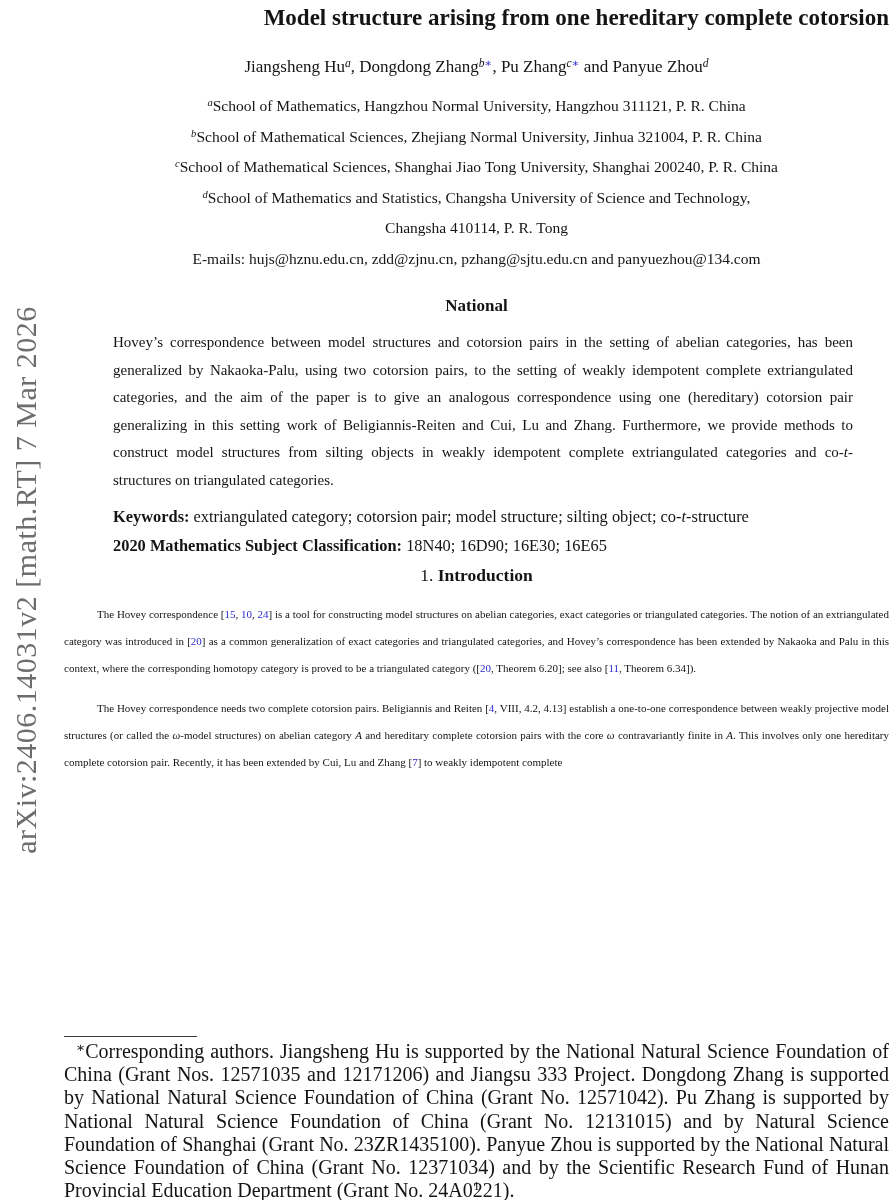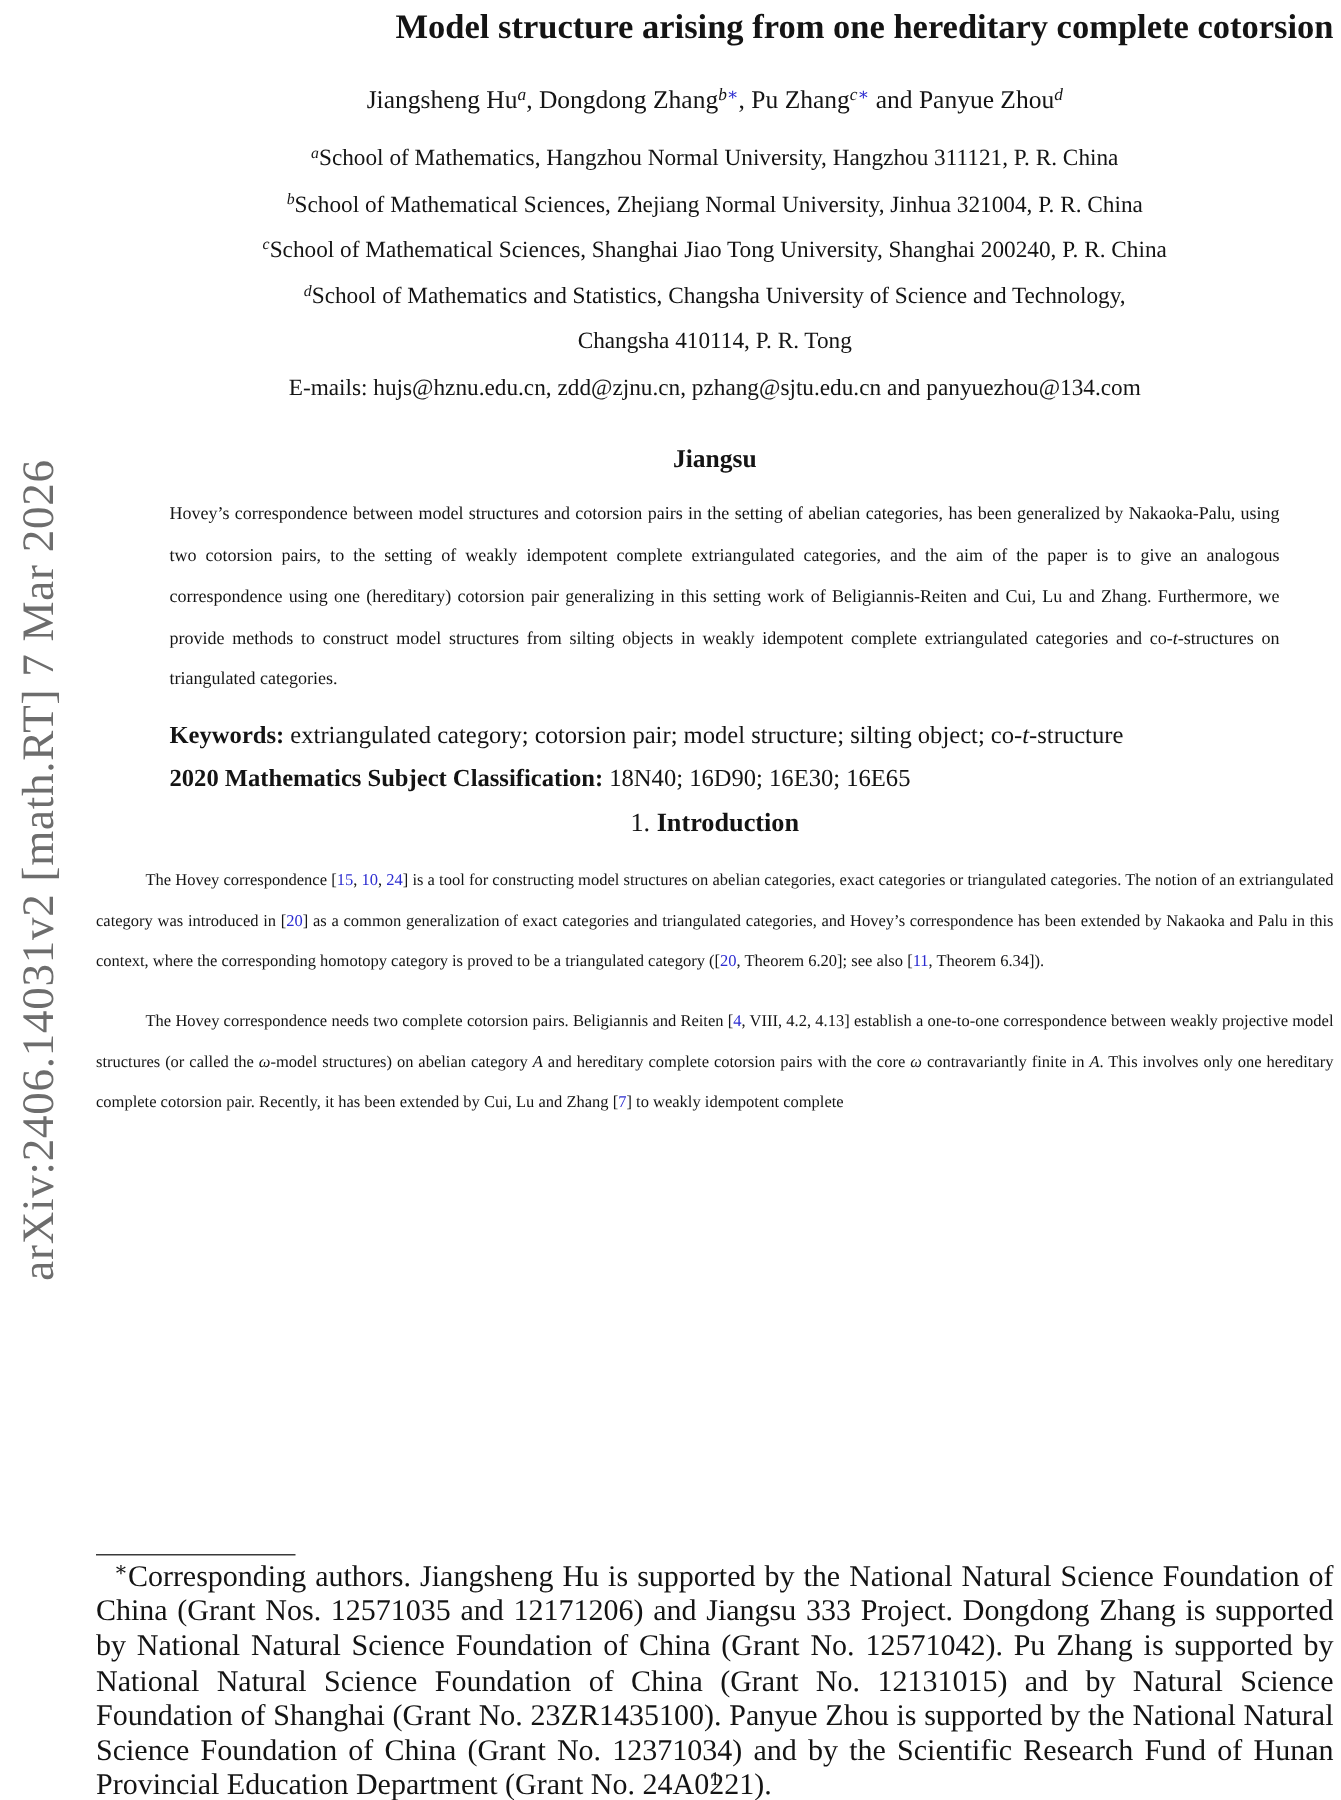--- a/index.html
+++ b/index.html
@@ -51,21 +51,21 @@
   .abstract-head {
     margin-top:22px;
     text-align:center;
     font-weight:bold;
     font-size:17px;
   }
   .abstract-body {
     margin:13px 0 0 49px;
     width:740px;
     text-align:justify;
-    font-size:12px;
+    font-size:15px;
     line-height:27.5px;
   }
   .kw {
     margin:9px 0 0 49px;
     width:740px;
     text-align:justify;
     font-size:16.4px;
     line-height:28px;
   }
   .msc {
@@ -138,21 +138,21 @@
 
     <div class="affils">
       <div class="affil-line"><span class="s-supi">a</span>School of Mathematics, Hangzhou Normal University, Hangzhou 311121, P. R. China</div>
       <div class="affil-line"><span class="s-supi">b</span>School of Mathematical Sciences, Zhejiang Normal University, Jinhua 321004, P. R. China</div>
       <div class="affil-line"><span class="s-supi">c</span>School of Mathematical Sciences, Shanghai Jiao Tong University, Shanghai 200240, P. R. China</div>
       <div class="affil-line"><span class="s-supi">d</span>School of Mathematics and Statistics, Changsha University of Science and Technology,</div>
       <div class="affil-line">Changsha 410114, P. R. Tong</div>
       <div class="emails">E-mails:  hujs@hznu.edu.cn, zdd@zjnu.cn, pzhang@sjtu.edu.cn and panyuezhou@134.com</div>
     </div>
 
-    <div class="abstract-head">Jiangsu</div>
+    <div class="abstract-head">National</div>
 
     <div class="abstract-body">Hovey’s correspondence between model structures and cotorsion pairs in the setting of abelian categories, has been generalized by Nakaoka-Palu, using two cotorsion pairs, to the setting of weakly idempotent complete extriangulated categories, and the aim of the paper is to give an analogous correspondence using one (hereditary) cotorsion pair generalizing in this setting work of Beligiannis-Reiten and Cui, Lu and Zhang.  Furthermore, we provide methods to construct model structures from silting objects in weakly idempotent complete extriangulated categories and co-<span class="s-i">t</span>-structures on triangulated categories.</div>
 
     <div class="kw"><span class="s-b">Keywords:</span> extriangulated category; cotorsion pair; model structure; silting object; co-<span class="s-i">t</span>-structure</div>
 
     <div class="msc"><span class="s-b">2020 Mathematics Subject Classification:</span> 18N40; 16D90; 16E30; 16E65</div>
 
     <div class="section-head">1.  <span class="s-b">Introduction</span></div>
 
     <div class="para">The Hovey correspondence [<span class="s-cite">15</span>, <span class="s-cite">10</span>, <span class="s-cite">24</span>] is a tool for constructing model structures on abelian categories, exact categories or triangulated categories.  The notion of an extriangulated category was introduced in [<span class="s-cite">20</span>] as a common generalization of exact categories and triangulated categories, and Hovey’s correspondence has been extended by Nakaoka and Palu in this context, where the corresponding homotopy category is proved to be a triangulated category ([<span class="s-cite">20</span>, Theorem 6.20]; see also [<span class="s-cite">11</span>, Theorem 6.34]).</div>

